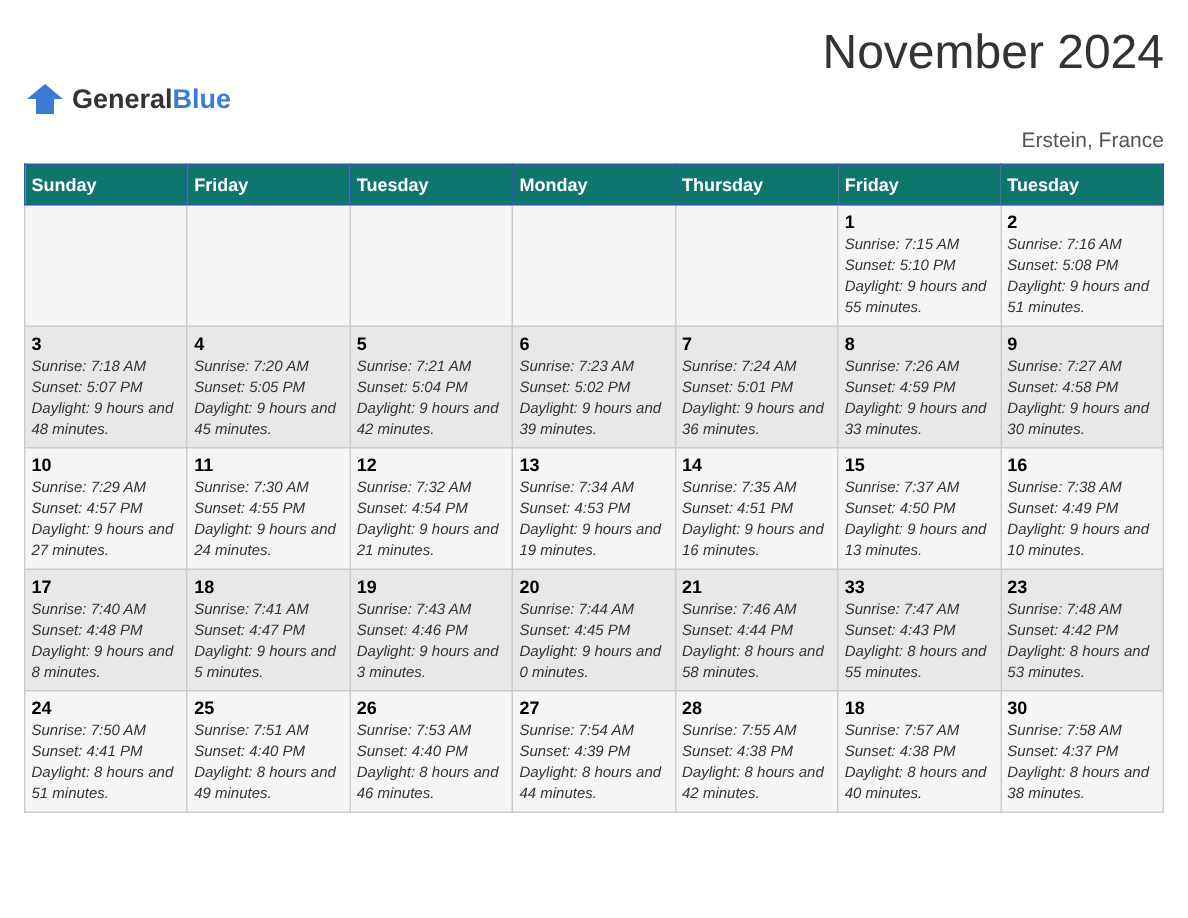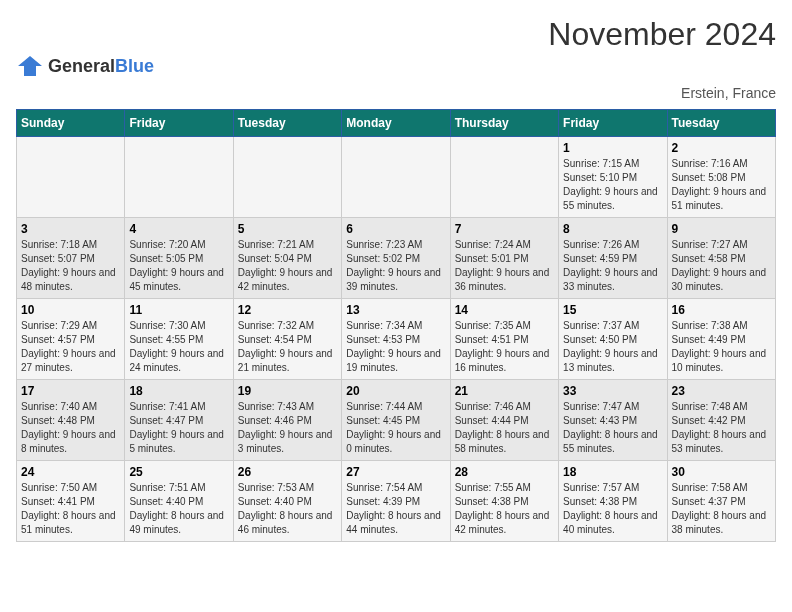--- a/index.html
+++ b/index.html
@@ -84,20 +84,21 @@
     .day-number {
       font-weight: bold;
       font-size: 12px;
       display: block;
       margin-bottom: 2px;
     }
     .day-info {
       font-size: 10px;
       color: #333;
       line-height: 1.4;
+      font-style: italic;
     }
     .empty-cell {
       background-color: #f5f5f5;
     }
   </style>
 </head>
 <body>
 
 <div class="header-area">
   <div class="logo">

